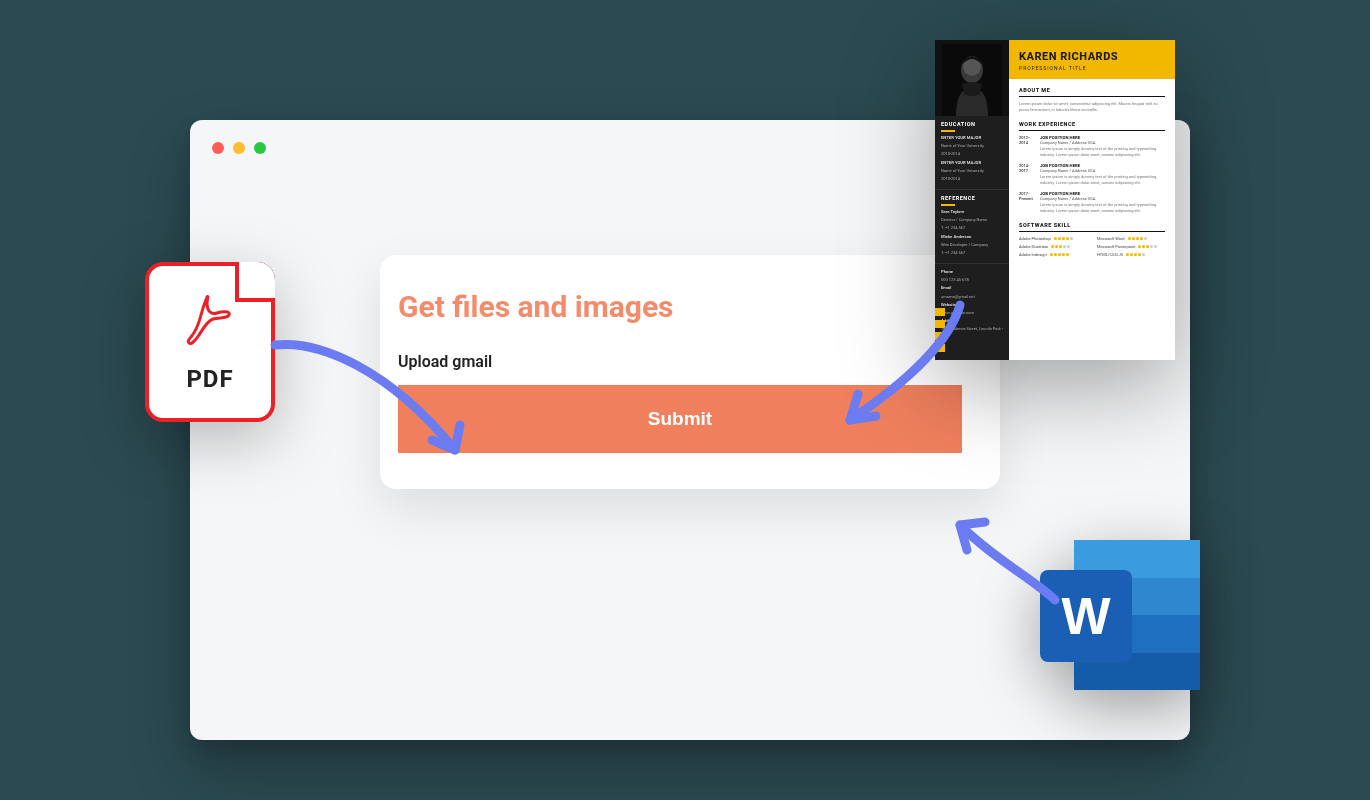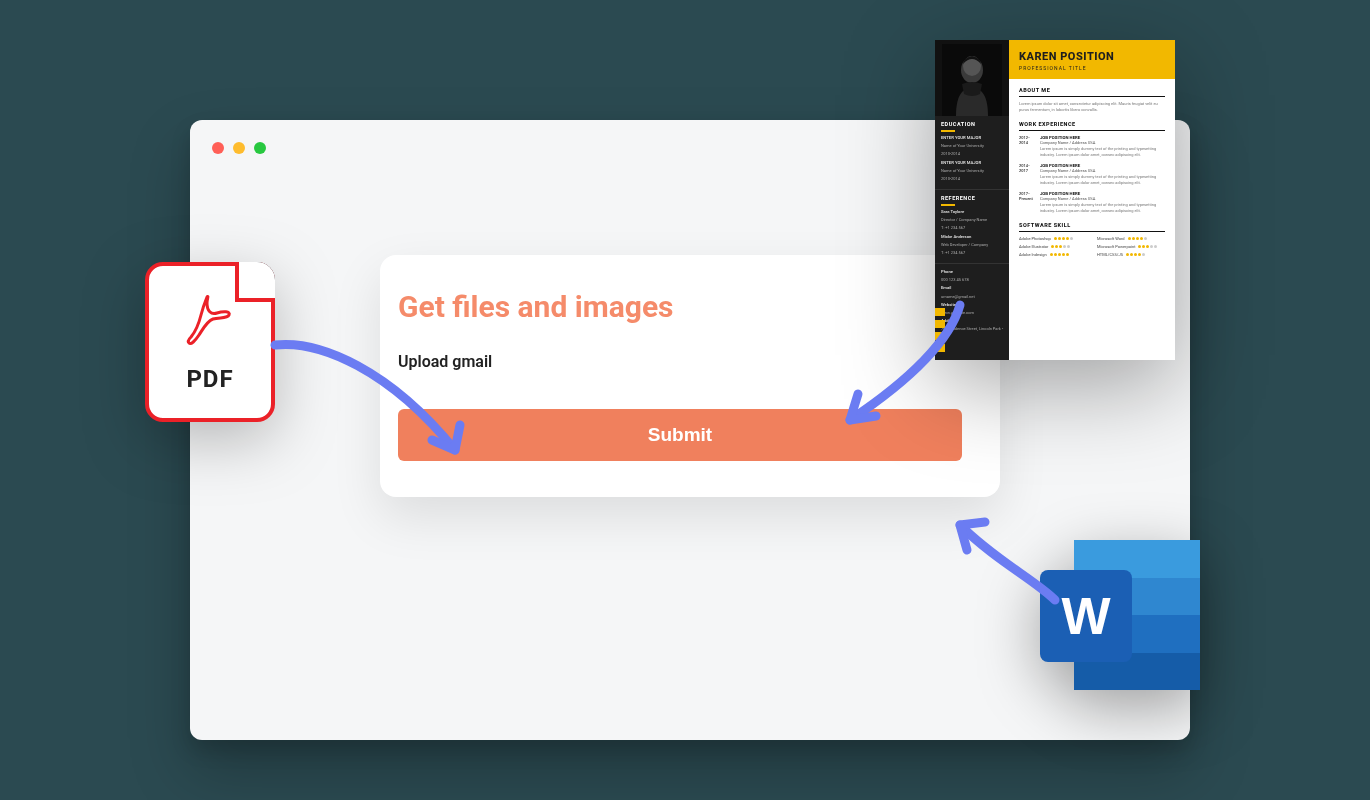--- a/index.html
+++ b/index.html
@@ -67,29 +67,28 @@
     margin-bottom: 26px;
     cursor: pointer;
   }
   .drop-text {
     color: #9ea1a6;
     font-size: 17px;
     font-weight: 500;
   }
   .submit-btn {
     width: 100%;
-    height: 52px;
+    height: 68px;
     background: #f0805d;
     color: #fff;
     font-size: 19px;
     font-weight: 600;
     border: none;
-    border-radius: 6px;
+    border-radius: 0;
     cursor: pointer;
-    margin-top: 24px;
   }
 
   
   .pdf-tile {
     position: absolute;
     left: 145px;
     top: 262px;
     width: 130px;
     height: 160px;
     background: #fff;
@@ -290,21 +289,21 @@
     </div>
     <div class="yellow-tabs">
       <div class="ytab"></div>
         <div class="ytab"></div>
         <div class="ytab"></div>
         <div class="ytab"></div>
     </div>
   </div>
   <div class="resume-right">
     <div class="resume-header">
-      <div class="resume-name">KAREN POSITION</div>
+      <div class="resume-name">KAREN RICHARDS</div>
       <div class="resume-title">PROFESSIONAL TITLE</div>
     </div>
     <div class="resume-body">
       <div class="r-sec">
         <h4>ABOUT ME</h4>
         <div class="rule"></div>
         <p>Lorem ipsum dolor sit amet, consectetur adipiscing elit. Mauris feugiat velit eu purus fermentum, in lobortis libero convallis.</p>
       </div>
       <div class="r-sec">
         <h4>WORK EXPERIENCE</h4>

